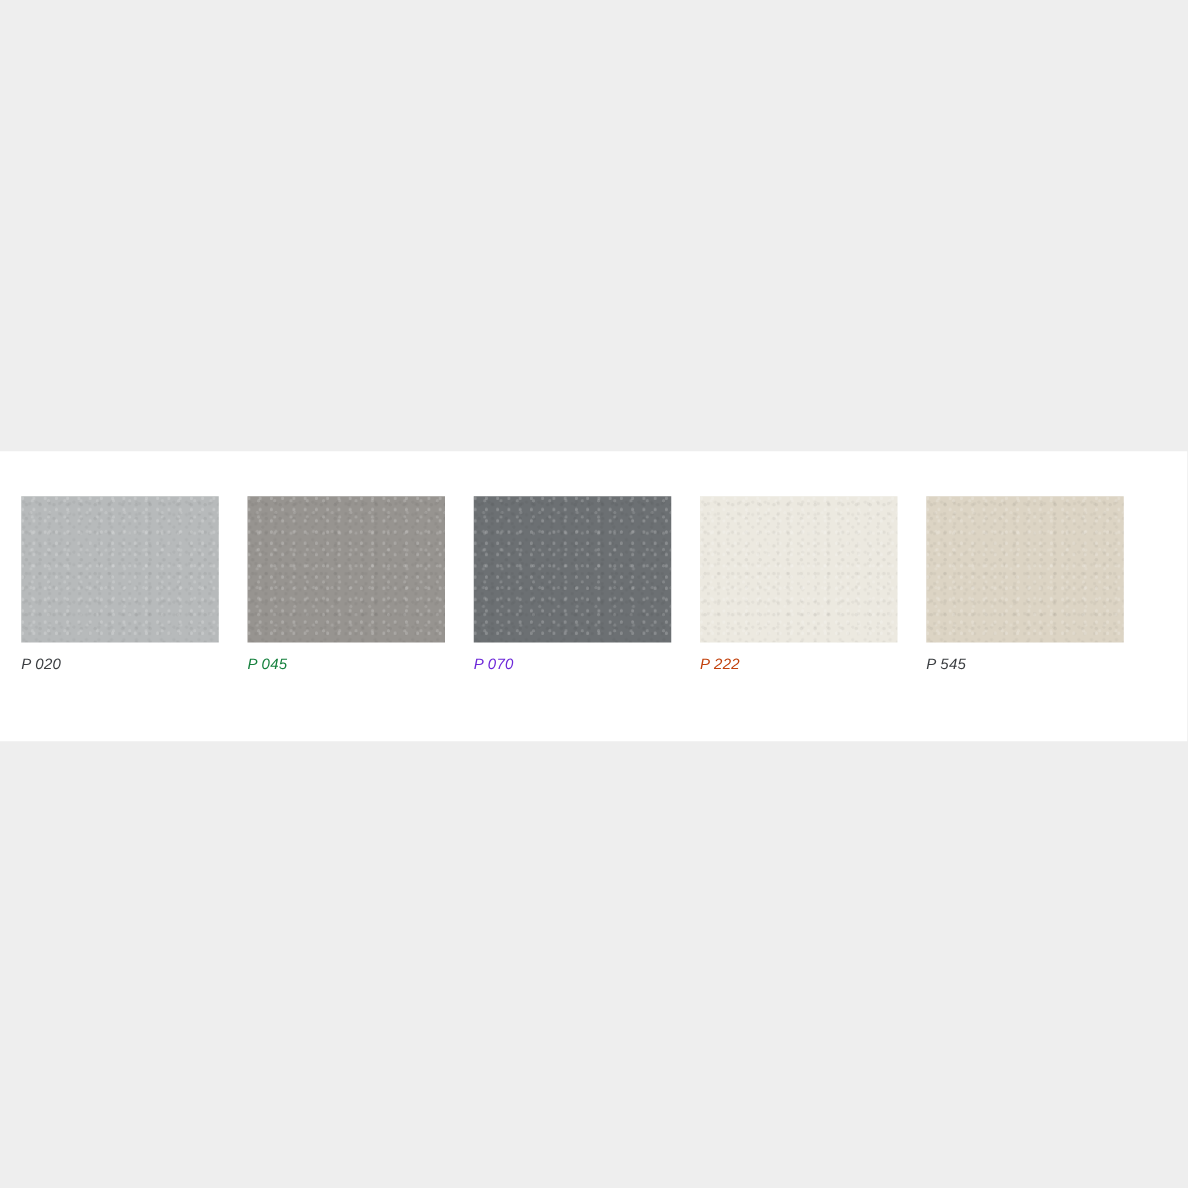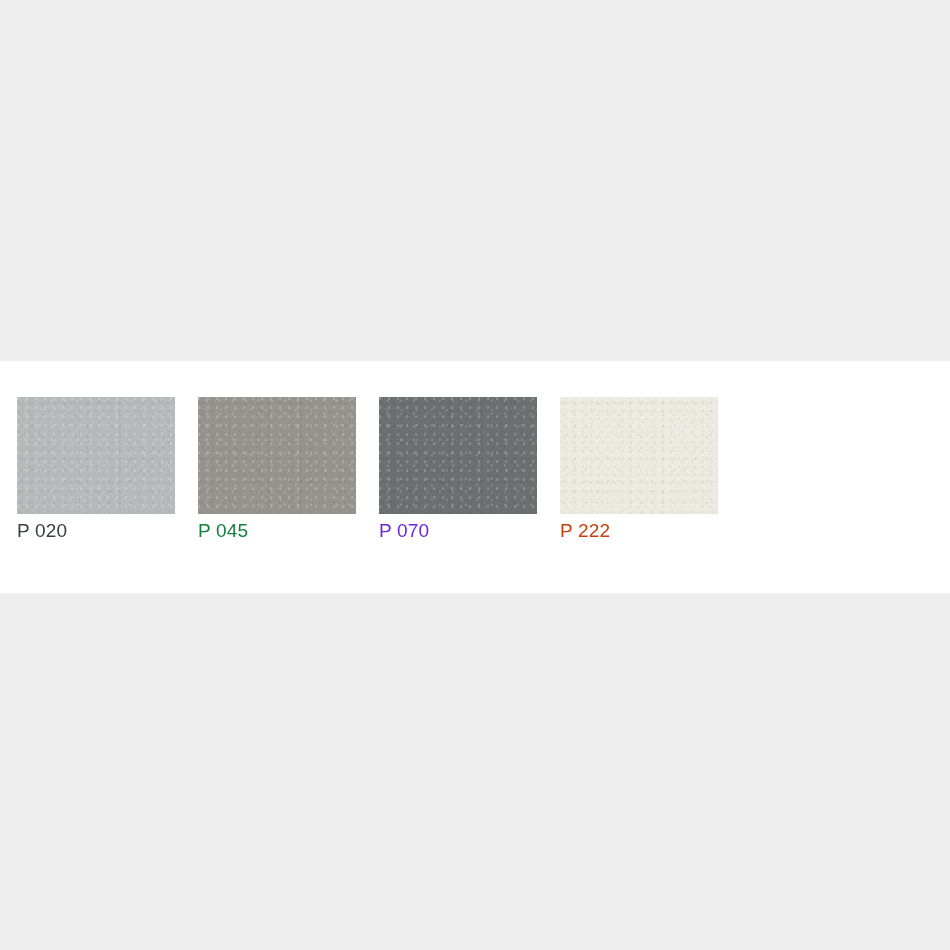--- a/index.html
+++ b/index.html
@@ -65,25 +65,26 @@
       radial-gradient(circle at 37% 62%, rgba(0,0,0,.10) 0 1.1px, transparent 1.6px),
       radial-gradient(circle at 68% 28%, rgba(255,255,255,.32) 0 1.0px, transparent 1.5px),
       radial-gradient(circle at 84% 74%, rgba(0,0,0,.08) 0 1.0px, transparent 1.5px),
       radial-gradient(circle at 52% 88%, rgba(255,255,255,.28) 0 1.0px, transparent 1.5px),
       radial-gradient(circle at 22% 47%, rgba(0,0,0,.07) 0 1.0px, transparent 1.5px);
     background-size: 9px 9px, 11px 11px, 13px 13px, 8px 8px, 15px 15px, 10px 10px;
   }
 
   .swatch-label {
     margin-top: 9px;
-    font-size: 19px;
+    font-size: 12px;
     line-height: 16px;
     color: #3a3d40;
     letter-spacing: .2px;
     white-space: nowrap;
+    font-style: italic;
   }
 </style>
 </head>
 <body style="background: rgb(238, 238, 238);">
 
 <div id="swatch-band" style="background: rgb(255, 255, 255);">
   <div id="swatch-row">
 
     <div class="swatch-item">
       <div class="swatch-chip" style="background-color: rgb(183, 186, 187);"></div>
@@ -98,15 +99,19 @@
     <div class="swatch-item">
       <div class="swatch-chip" style="background-color: rgb(108, 112, 115);"></div>
       <div class="swatch-label" style="color: #6d28d9;">P 070</div>
     </div>
 
     <div class="swatch-item">
       <div class="swatch-chip" style="background-color: rgb(236, 233, 224);"></div>
       <div class="swatch-label" style="color: #c2410c;">P 222</div>
     </div>
 
+    <div class="swatch-item">
+      <div class="swatch-chip" style="background-color: rgb(220, 212, 196);"></div>
+      <div class="swatch-label" style="color: rgb(58, 61, 64);">P 545</div>
+    </div>
 
   </div>
 </div>
 
 </body></html>

